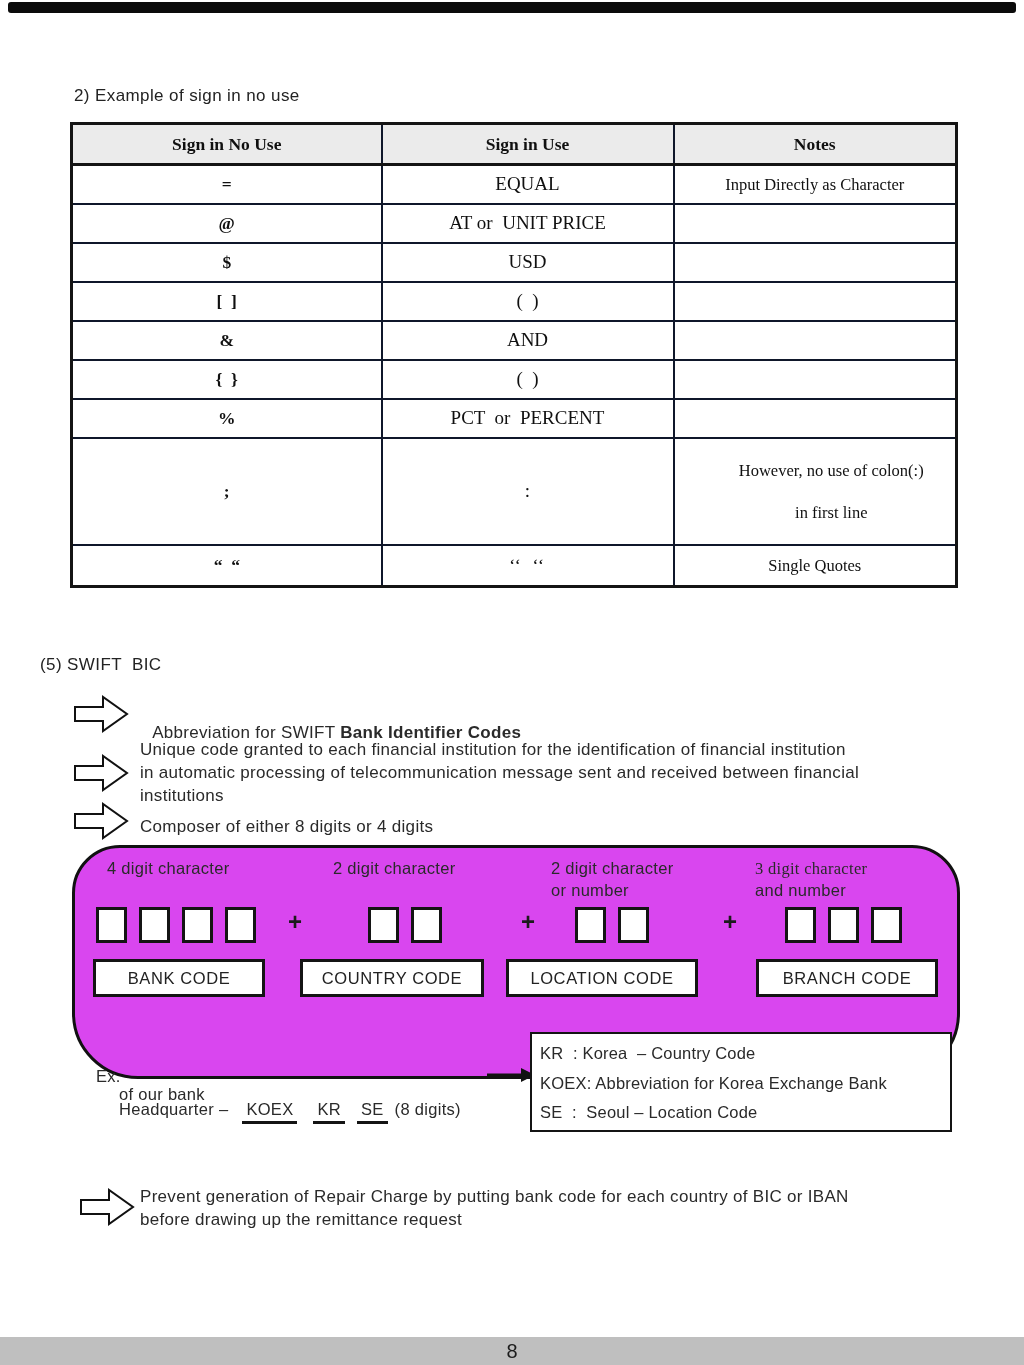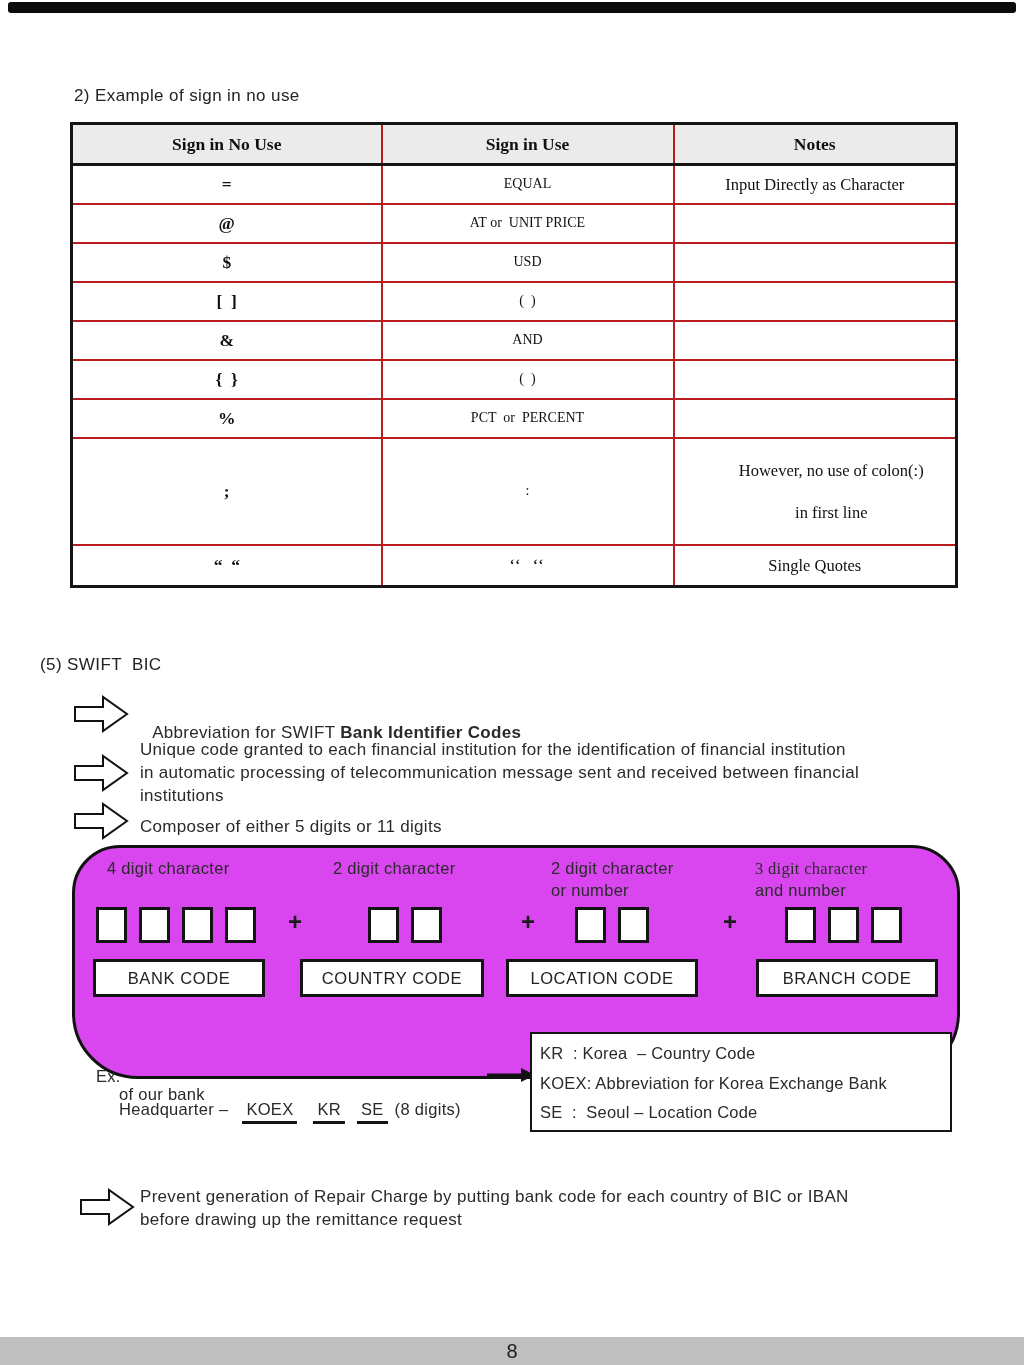--- a/index.html
+++ b/index.html
@@ -9,26 +9,26 @@
 
   
   #top-edge{position:absolute;left:8px;top:2px;width:1008px;height:11px;background:#0b0b0b;border-radius:3px;}
 
   
   .h-sans{font-size:17px;letter-spacing:.4px;color:#232323;white-space:pre;}
 
   
   #sign-table{position:absolute;left:70px;top:122px;border-collapse:collapse;table-layout:fixed;
               font-family:"Liberation Serif",serif;color:#101010;}
-  #sign-table td,#sign-table th{border:2px solid #b91c1c;text-align:center;vertical-align:middle;
+  #sign-table td,#sign-table th{border:2px solid #0f172a;text-align:center;vertical-align:middle;
               white-space:pre;padding:0 6px;}
   #sign-table th{background:#ebebeb;font-size:17.5px;font-weight:bold;height:38px;border-bottom:3px solid #141414;}
   #sign-table{border:3px solid #141414;}
   td.c-sign{font-weight:bold;font-size:17.5px;}
-  td.c-use{font-size:14px;}
+  td.c-use{font-size:19px;}
   td.c-note{font-size:16.5px;line-height:21px;}
   tr.r{height:39px;} tr.r-tall{height:62px;} tr.r-last{height:42px;}
   td.q-small{font-size:14px;letter-spacing:2px;font-weight:bold;}
 
   
   .barrow{position:absolute;width:58px;height:40px;}
   .btext{position:absolute;font-size:17px;letter-spacing:.3px;color:#2a2a2a;white-space:pre;}
 
   
   #bic-box{position:absolute;left:72px;top:845px;width:888px;height:234px;
@@ -137,21 +137,21 @@
   <svg class="barrow" style="left:72px;top:753px;" viewBox="0 0 58 40">
     <polygon points="3,13 31,13 31,3 55,20 31,37 31,27 3,27" fill="#ffffff" stroke="#111" stroke-width="2"></polygon>
   </svg>
   <div class="btext" style="left:140px;top:740px;">Unique code granted to each financial institution for the identification of financial institution</div>
   <div class="btext" style="left:140px;top:763px;">in automatic processing of telecommunication message sent and received between financial</div>
   <div class="btext" style="left:140px;top:786px;">institutions</div>
 
   <svg class="barrow" style="left:72px;top:801px;" viewBox="0 0 58 40">
     <polygon points="3,13 31,13 31,3 55,20 31,37 31,27 3,27" fill="#ffffff" stroke="#111" stroke-width="2"></polygon>
   </svg>
-  <div class="btext" style="left:140px;top:817px;">Composer of either 5 digits or 11 digits</div>
+  <div class="btext" style="left:140px;top:817px;">Composer of either 8 digits or 4 digits</div>
 
   <div id="bic-box">
     <div class="dg-label" style="left:32px;top:11px;">4 digit character</div>
     <div class="dg-label" style="left:258px;top:11px;">2 digit character</div>
     <div class="dg-label" style="left:476px;top:11px;">2 digit character</div>
     <div class="dg-label" style="left:476px;top:33px;">or number</div>
     <div class="dg-label" style="left:680px;top:11px;font-family:Liberation Serif, serif;">3 digit character</div>
     <div class="dg-label" style="left:680px;top:33px;">and number</div>
 
     <div class="sq" style="left:21px;top:59px;"></div>

